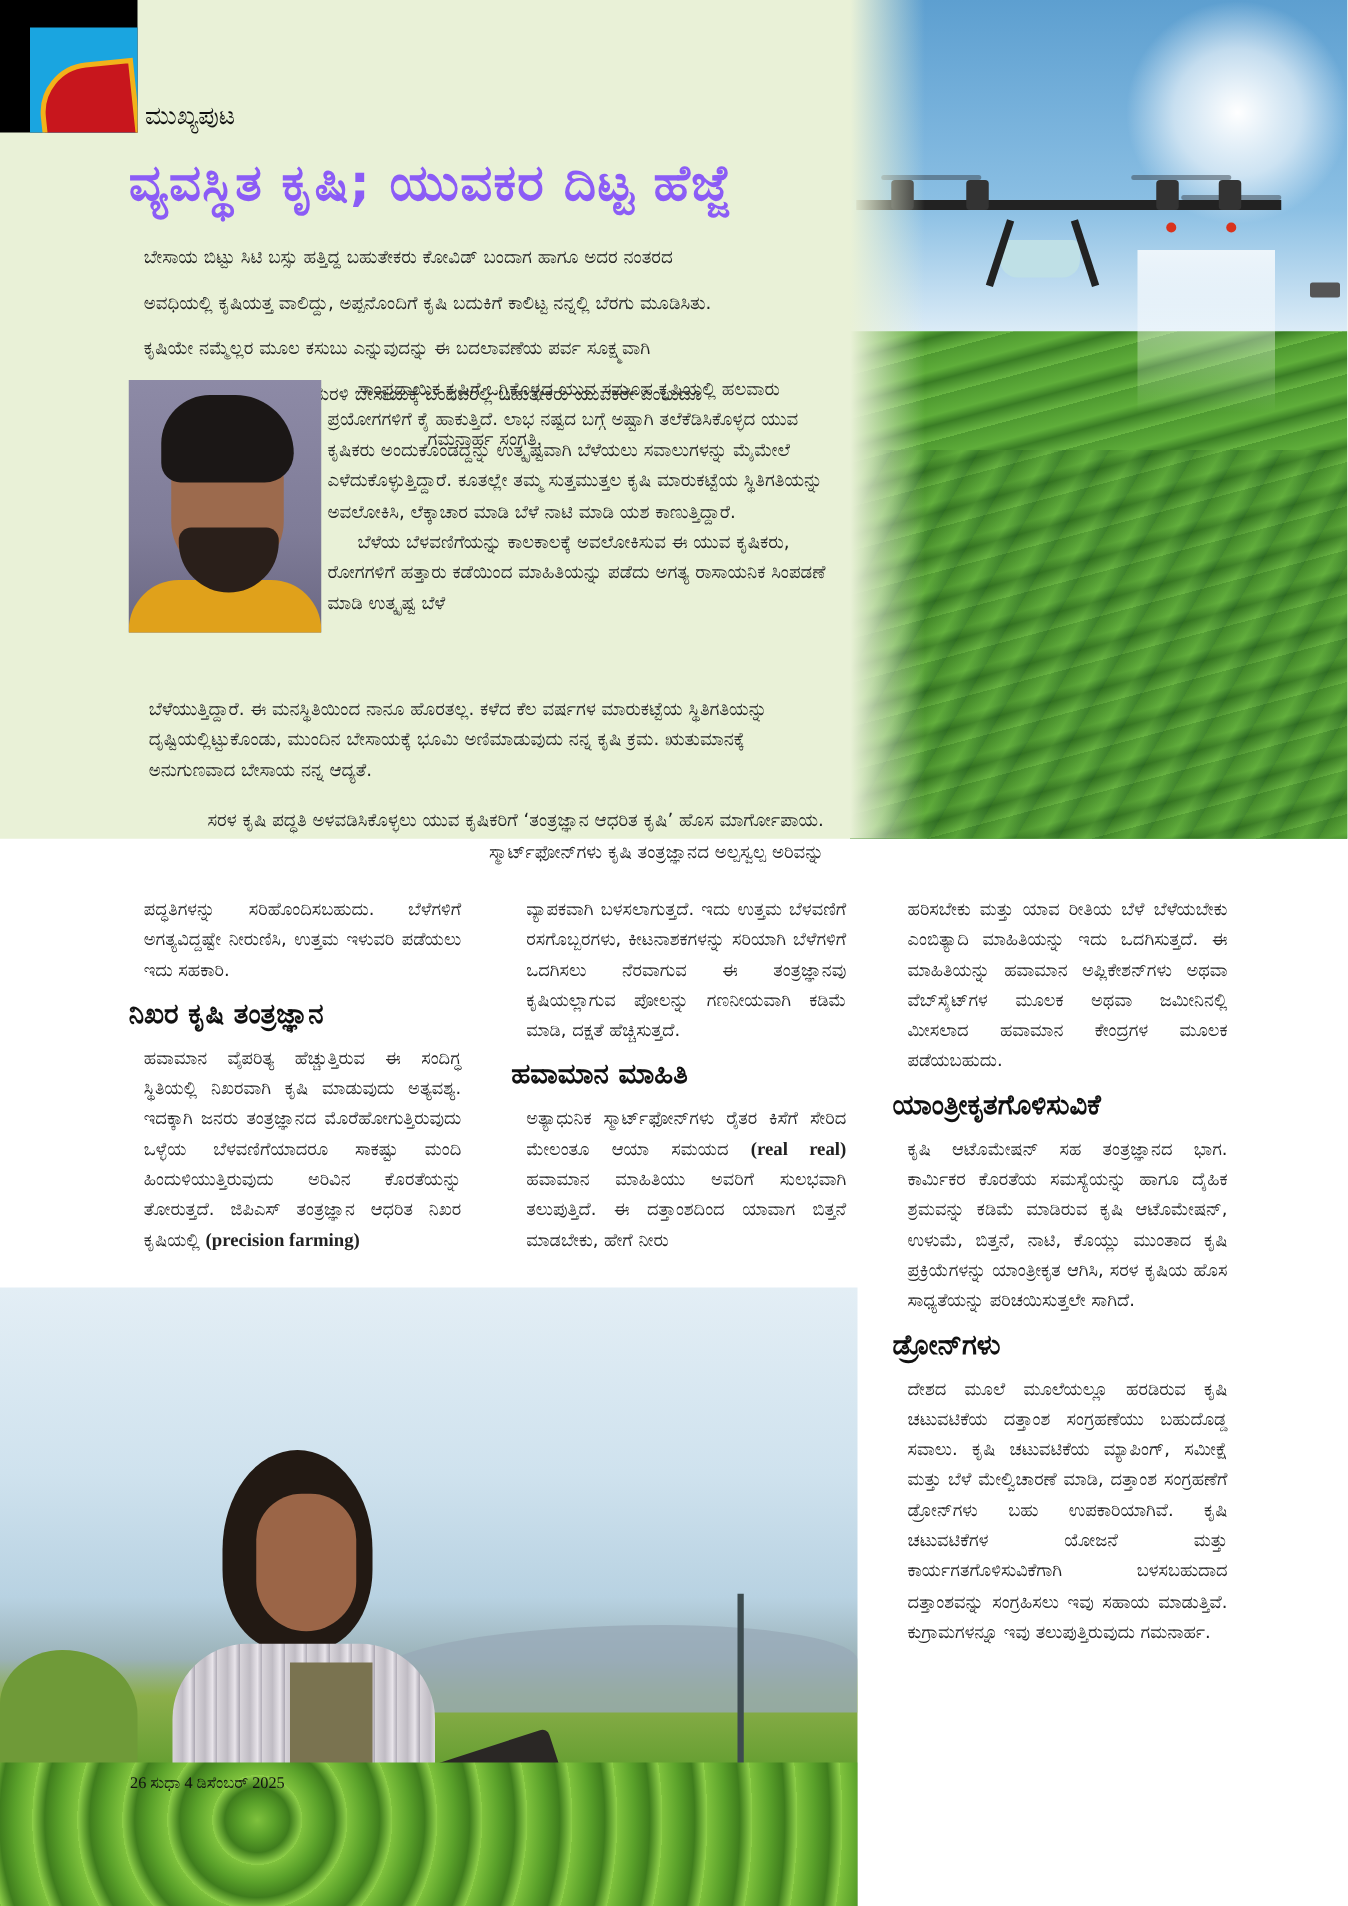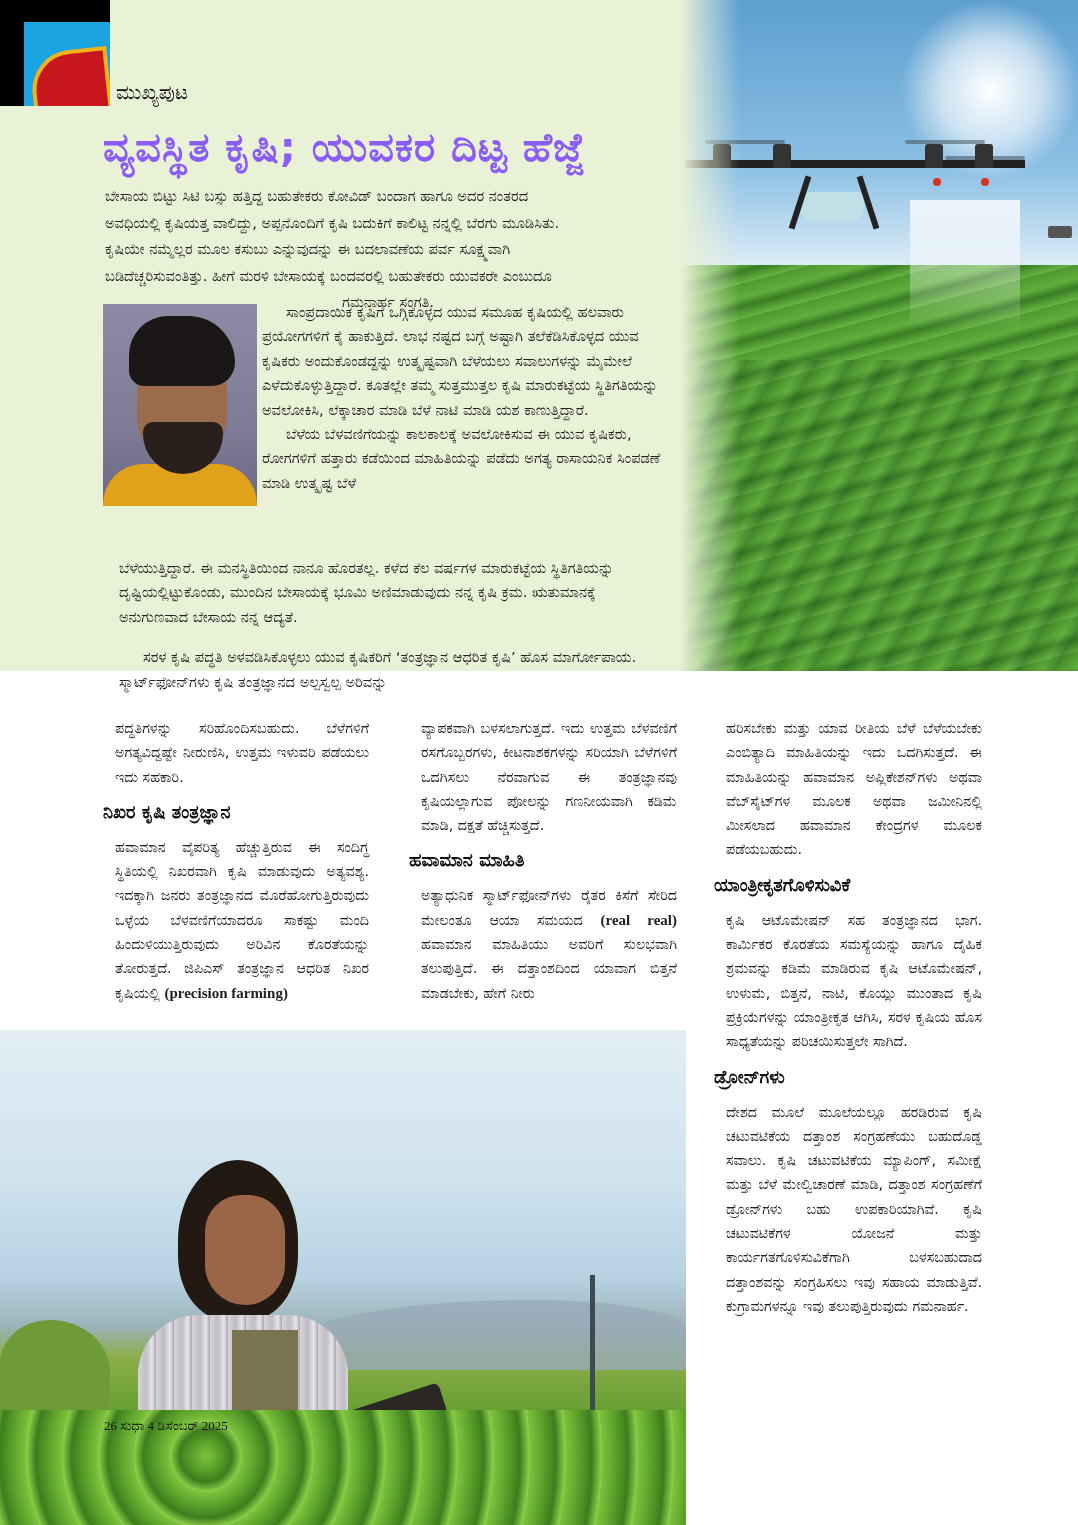--- a/index.html
+++ b/index.html
@@ -9,35 +9,35 @@
   
   .top-panel { position: absolute; left: 0; top: 0; width: 1078px; height: 671px; background: #e9f1d7; }
   .logo-block { position: absolute; left: 0; top: 0; width: 110px; height: 106px; background: #000; }
   .logo-inner { position: absolute; left: 24px; top: 22px; width: 86px; height: 84px; background: #1aa5e0; overflow: hidden; }
   .logo-book { position: absolute; left: 8px; top: 28px; width: 78px; height: 70px; background: #c8161d; border: 4px solid #f2b21a; border-radius: 40px 0 0 0; transform: rotate(-6deg); }
   .section-label { position: absolute; left: 116px; top: 80px; font-size: 20px; color: #111; }
 
   .headline { position: absolute; left: 103px; top: 124px; font-size: 40px; font-weight: bold; color: #8b5cf6; letter-spacing: 1px; white-space: nowrap; }
 
   .lead { position: absolute; left: 103px; top: 182px; width: 570px; font-size: 14.6px; line-height: 24.5px; color: #222; }
-  .lead p { margin: 2px; }
+  .lead p { margin: 12px; }
   .lead .center { text-align: center; }
 
   .portrait { position: absolute; left: 103px; top: 304px; width: 154px; height: 202px; background: linear-gradient(180deg, #8d8aa6 0%, #7f7c98 60%, #6b6883 100%); overflow: hidden; }
   .portrait .hair { position: absolute; left: 26px; top: 12px; width: 106px; height: 70px; background: #1b1716; border-radius: 50px 60px 30px 20px; }
   .portrait .face { position: absolute; left: 34px; top: 40px; width: 90px; height: 118px; background: #9c6a4d; border-radius: 40px 40px 46px 46px; }
   .portrait .beard { position: absolute; left: 40px; top: 118px; width: 80px; height: 52px; background: #2a1f1a; border-radius: 10px 10px 40px 40px; }
   .portrait .shirt { position: absolute; left: 0; top: 160px; width: 154px; height: 50px; background: #e0a11b; border-radius: 40px 40px 0 0; }
 
   .mid-text { position: absolute; left: 262px; top: 300px; width: 412px; font-size: 14.6px; line-height: 24.4px; color: #222; }
   .mid-text p { margin: 0; text-indent: 24px; }
 
   .wide-text { position: absolute; left: 103px; top: 540px; width: 572px; font-size: 14.6px; line-height: 24.4px; color: #222; }
   .wide-text p { margin: 16px; }
-  .wide-text p.ind { text-indent: 24px; }
+  .wide-text p.ind { text-indent: 24px; text-align: right; }
 
   
   .drone-photo { position: absolute; left: 680px; top: 0; width: 398px; height: 671px; overflow: hidden;
     background: linear-gradient(180deg, #5d9fd0 0%, #8cc0e4 25%, #e9f3fa 42%, #f4f8fb 50%, #d7ead0 58%, #6aa845 68%, #3f8a2e 100%); }
   .drone-photo .fade { position: absolute; left: 0; top: 0; width: 60px; height: 100%; background: linear-gradient(90deg, #e9f1d7 0%, rgba(233,241,215,0) 100%); }
   .drone-photo .sun { position: absolute; left: 220px; top: 0; width: 180px; height: 180px; background: radial-gradient(circle, #ffffff 0%, rgba(255,255,255,0.6) 40%, rgba(255,255,255,0) 70%); }
   .drone-photo .field { position: absolute; left: 0; top: 265px; width: 398px; height: 406px;
     background: repeating-linear-gradient(165deg, #4f9a31 0px, #5fae3a 14px, #3a7d25 22px, #68b542 34px); }
   .drone-photo .field-dark { position: absolute; left: 0; top: 360px; width: 398px; height: 311px;
     background: repeating-linear-gradient(120deg, rgba(30,80,20,0.3) 0px, rgba(110,180,70,0.25) 18px, rgba(20,70,30,0.35) 30px); }
@@ -47,21 +47,21 @@
   .drone-motor { position: absolute; top: 14px; width: 18px; height: 24px; background: #333; border-radius: 3px; }
   .drone-prop { position: absolute; top: 10px; width: 80px; height: 4px; background: rgba(60,70,80,0.5); border-radius: 2px; }
   .drone-tank { position: absolute; left: 115px; top: 62px; width: 64px; height: 30px; background: #bfe0e6; border-radius: 6px 6px 14px 14px; }
   .drone-leg { position: absolute; top: 45px; width: 6px; height: 55px; background: #222; }
   .drone-nozzle { position: absolute; top: 48px; width: 8px; height: 8px; background: #d9331d; border-radius: 50%; }
   .drone-small { position: absolute; left: 368px; top: 226px; width: 24px; height: 12px; background: #555; border-radius: 2px; }
 
   
   .col { position: absolute; font-size: 14.3px; line-height: 24.3px; color: #222; text-align: justify; }
   .col p { margin: 12px; }
-  .col h3 { font-size: 18px; font-weight: bold; color: #111; margin: 0 0 10px; line-height: 22px; }
+  .col h3 { font-size: 22px; font-weight: bold; color: #111; margin: 0 0 10px; line-height: 22px; }
   .col .lat { font-family: "Liberation Serif", serif; font-weight: bold; font-size: 15px; }
   .col1 { left: 103px; top: 704px; width: 278px; }
   .col2 { left: 409px; top: 704px; width: 280px; }
   .col3 { left: 714px; top: 704px; width: 280px; }
 
   
   .farm-photo { position: absolute; left: 0; top: 1030px; width: 686px; height: 495px; overflow: hidden;
     background: linear-gradient(180deg, #e3eef5 0%, #cfe2ee 30%, #b8d2e2 50%, #9bb2b8 60%, #8cae4a 66%, #5d9b2c 80%, #3e7e1f 100%); }
   .farm-photo .hills { position: absolute; left: 300px; top: 270px; width: 386px; height: 70px; background: #98aab8; border-radius: 60% 40% 0 0; opacity: 0.8; }
   .farm-photo .trees { position: absolute; left: 0; top: 290px; width: 110px; height: 95px; background: #6f9a38; border-radius: 50% 60% 0 0; }

